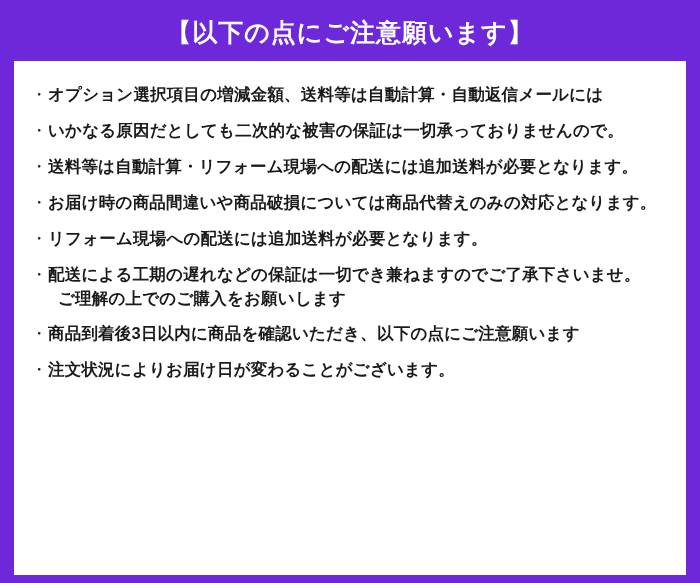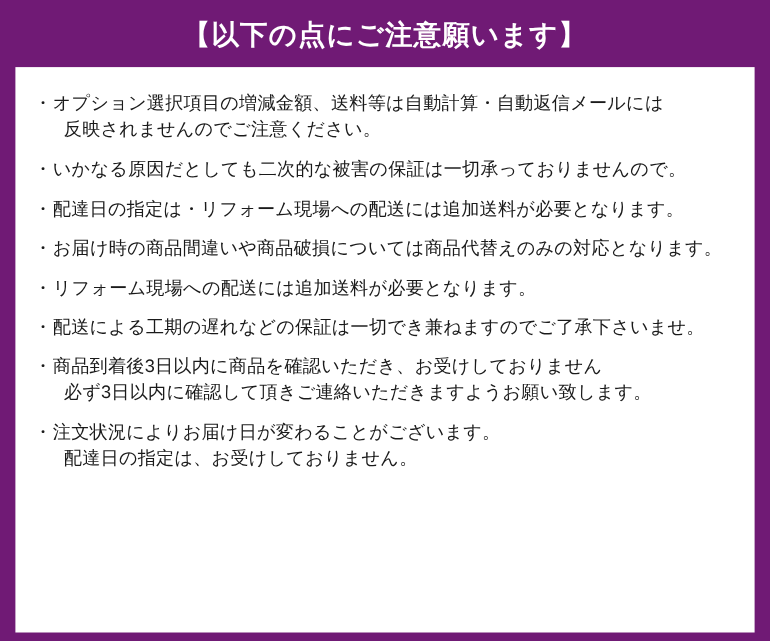--- a/index.html
+++ b/index.html
@@ -10,21 +10,21 @@
     width: 700px;
     height: 583px;
     background: #b01e1e;
     font-family: "Liberation Sans", "DejaVu Sans", sans-serif;
     overflow: hidden;
   }
   .notice-panel {
     width: 700px;
     height: 583px;
     box-sizing: border-box;
-    background: #701a75;
+    background: #6d28d9;
     padding: 0;
     position: relative;
   }
   .notice-title {
     width: 100%;
     text-align: center;
     color: #ffffff;
     font-size: 25px;
     font-weight: bold;
     letter-spacing: 1px;
@@ -65,55 +65,52 @@
     text-align: center;
     color: #1a1a1a;
     font-size: 16.5px;
     line-height: 1.45;
   }
   .bullet.hidden {
     visibility: hidden;
   }
   .line-text {
     flex: 1 1 auto;
+    font-weight: bold;
   }
   .cont-line .line-text {
     padding-left: 10px;
   }
 </style>
 </head>
 <body>
 
 <div class="notice-panel">
   <div class="notice-title">【以下の点にご注意願います】</div>
   <div class="notice-body">
     <ul class="notice-list">
 
       <li class="notice-item">
         <div class="notice-line">
           <span class="bullet">・</span>
           <span class="line-text">オプション選択項目の増減金額、送料等は自動計算・自動返信メールには</span>
         </div>
-        <div class="notice-line cont-line">
-          <span class="bullet hidden">・</span>
-          <span class="line-text">反映されませんのでご注意ください。</span>
-        </div>
       </li>
 
       <li class="notice-item">
         <div class="notice-line">
           <span class="bullet">・</span>
           <span class="line-text">いかなる原因だとしても二次的な被害の保証は一切承っておりませんので。</span>
         </div>
       </li>
 
       <li class="notice-item">
         <div class="notice-line">
           <span class="bullet">・</span>
-          <span class="line-text">配達日の指定は・リフォーム現場への配送には追加送料が必要となります。</span>
+          <span class="line-text">送料等は自動計算・リフォーム現場への配送には追加送料が必要となります。</span>
         </div>
       </li>
 
       <li class="notice-item">
         <div class="notice-line">
           <span class="bullet">・</span>
           <span class="line-text">お届け時の商品間違いや商品破損については商品代替えのみの対応となります。</span>
         </div>
       </li>
 
@@ -122,39 +119,35 @@
           <span class="bullet">・</span>
           <span class="line-text">リフォーム現場への配送には追加送料が必要となります。</span>
         </div>
       </li>
 
       <li class="notice-item">
         <div class="notice-line">
           <span class="bullet">・</span>
           <span class="line-text">配送による工期の遅れなどの保証は一切でき兼ねますのでご了承下さいませ。</span>
         </div>
+        <div class="notice-line cont-line">
+          <span class="bullet hidden">・</span>
+          <span class="line-text">ご理解の上でのご購入をお願いします</span>
+        </div>
       </li>
 
       <li class="notice-item">
         <div class="notice-line">
           <span class="bullet">・</span>
-          <span class="line-text">商品到着後3日以内に商品を確認いただき、お受けしておりません</span>
-        </div>
-        <div class="notice-line cont-line">
-          <span class="bullet hidden">・</span>
-          <span class="line-text">必ず3日以内に確認して頂きご連絡いただきますようお願い致します。</span>
+          <span class="line-text">商品到着後3日以内に商品を確認いただき、以下の点にご注意願います</span>
         </div>
       </li>
 
       <li class="notice-item">
         <div class="notice-line">
           <span class="bullet">・</span>
           <span class="line-text">注文状況によりお届け日が変わることがございます。</span>
         </div>
-        <div class="notice-line cont-line">
-          <span class="bullet hidden">・</span>
-          <span class="line-text">配達日の指定は、お受けしておりません。</span>
-        </div>
       </li>
 
     </ul>
   </div>
 </div>
 
 </body></html>

